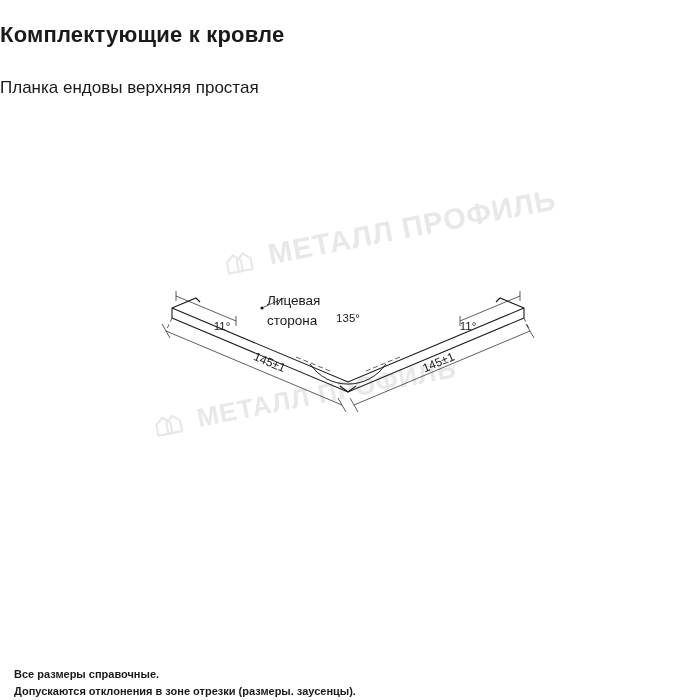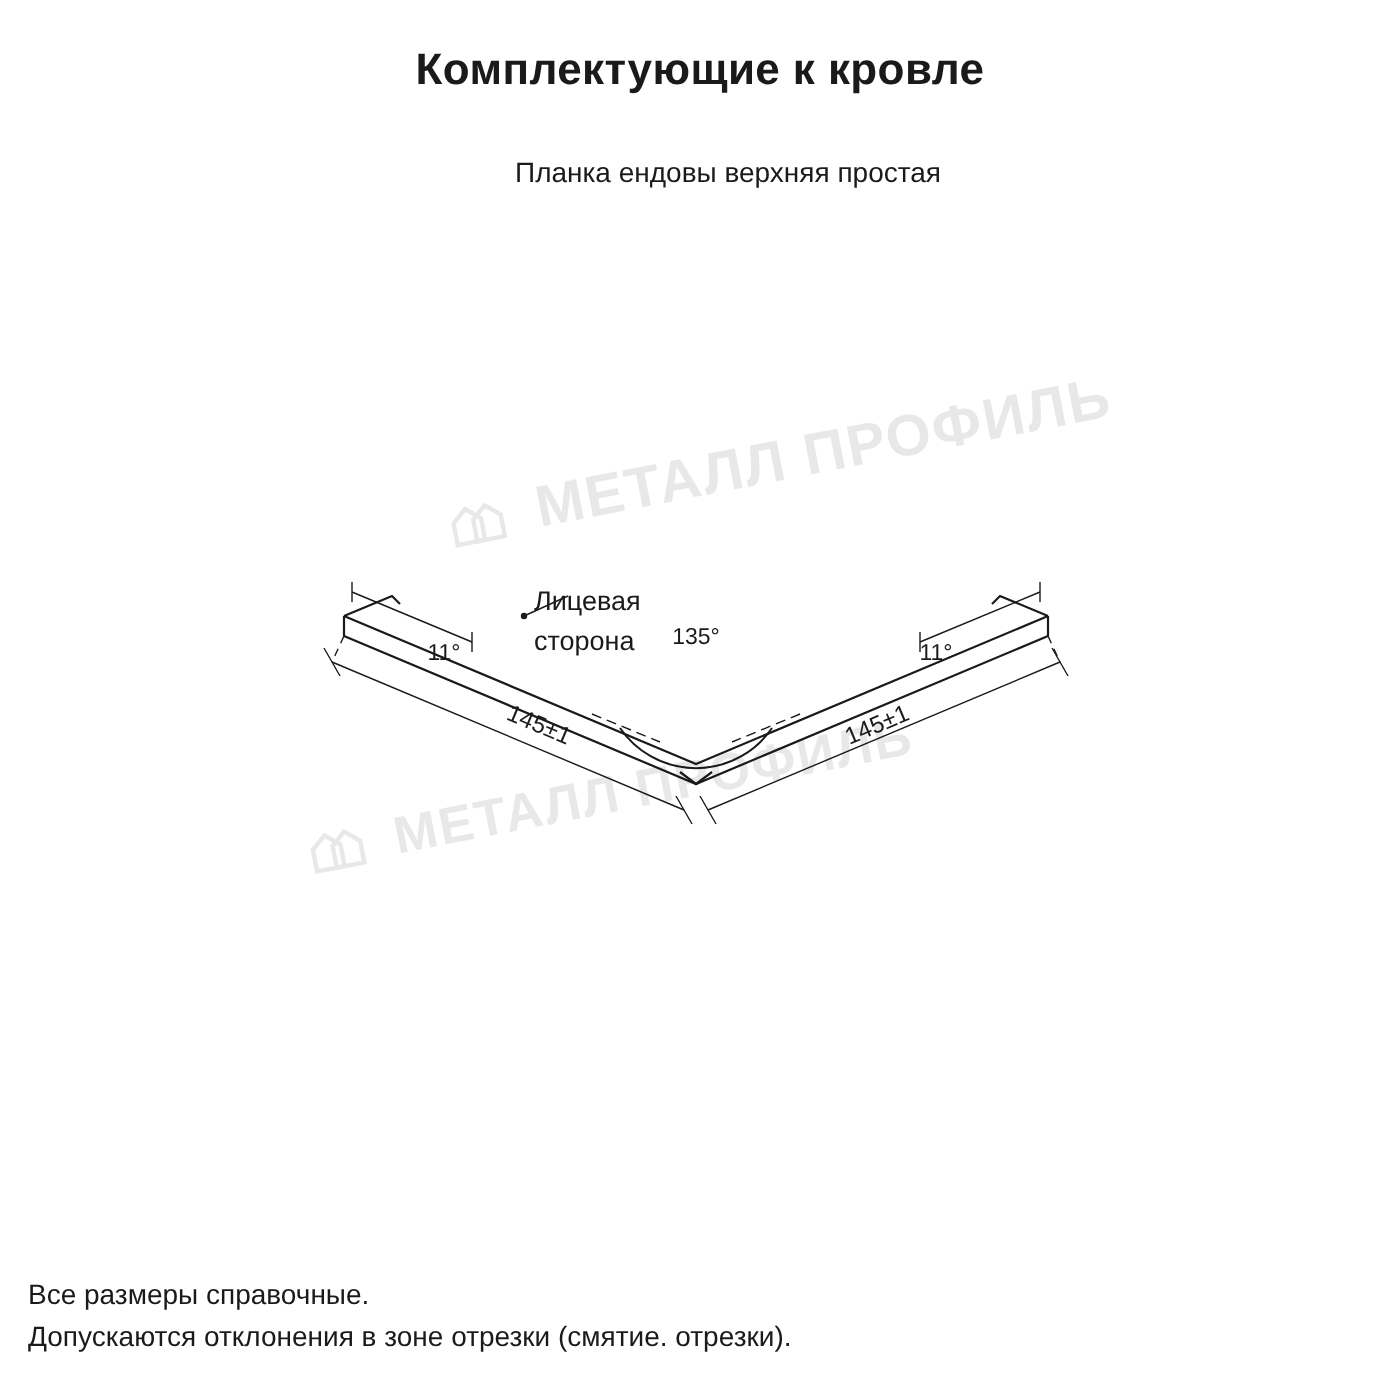--- a/index.html
+++ b/index.html
@@ -8,55 +8,54 @@
     width: 700px;
     height: 700px;
     background: #ffffff;
     font-family: "Liberation Sans", sans-serif;
     color: #1a1a1a;
     position: relative;
     overflow: hidden;
   }
   .header {
     padding-top: 22px;
-    text-align: center;
   }
   .title-main {
     font-size: 22px;
     font-weight: bold;
     letter-spacing: 0.2px;
     margin: 0 0 30px 0;
   }
   .title-sub {
-    font-size: 14px;
+    font-size: 17px;
     font-weight: normal;
     margin: 0 0 18px 0;
-    padding-left: 28px;
   }
   .title-code {
     font-size: 16px;
     font-weight: bold;
     margin: 0;
   }
   .drawing-wrap {
     position: absolute;
     left: 0;
     top: 170px;
     width: 700px;
     height: 300px;
   }
   .drawing-wrap svg { display: block; }
   .footer {
     position: absolute;
     left: 14px;
-    bottom: 20px;
+    bottom: 0;
     width: 680px;
-    font-size: 14px;
+    font-size: 11px;
     line-height: 1.55;
     color: #1a1a1a;
+    font-weight: bold;
   }
   .footer div { white-space: nowrap; }
   .wm {
     position: absolute;
     font-family: "Liberation Sans", sans-serif;
     font-weight: bold;
     color: #e8e8e8;
     letter-spacing: 1px;
     white-space: nowrap;
     pointer-events: none;
@@ -163,14 +162,14 @@
       <text x="440" y="196" font-size="12" text-anchor="middle" transform="rotate(-22.8 440 196)">145±1</text>
 
       <text x="267" y="135" font-size="13.5">Лицевая</text>
       <text x="267" y="155" font-size="13.5">сторона</text>
     </g>
   </svg>
 </div>
 
 <div class="footer">
   <div>Все размеры справочные.</div>
-  <div>Допускаются отклонения в зоне отрезки (смятие. отрезки).</div>
+  <div>Допускаются отклонения в зоне отрезки (размеры. заусенцы).</div>
 </div>
 
 </body></html>

